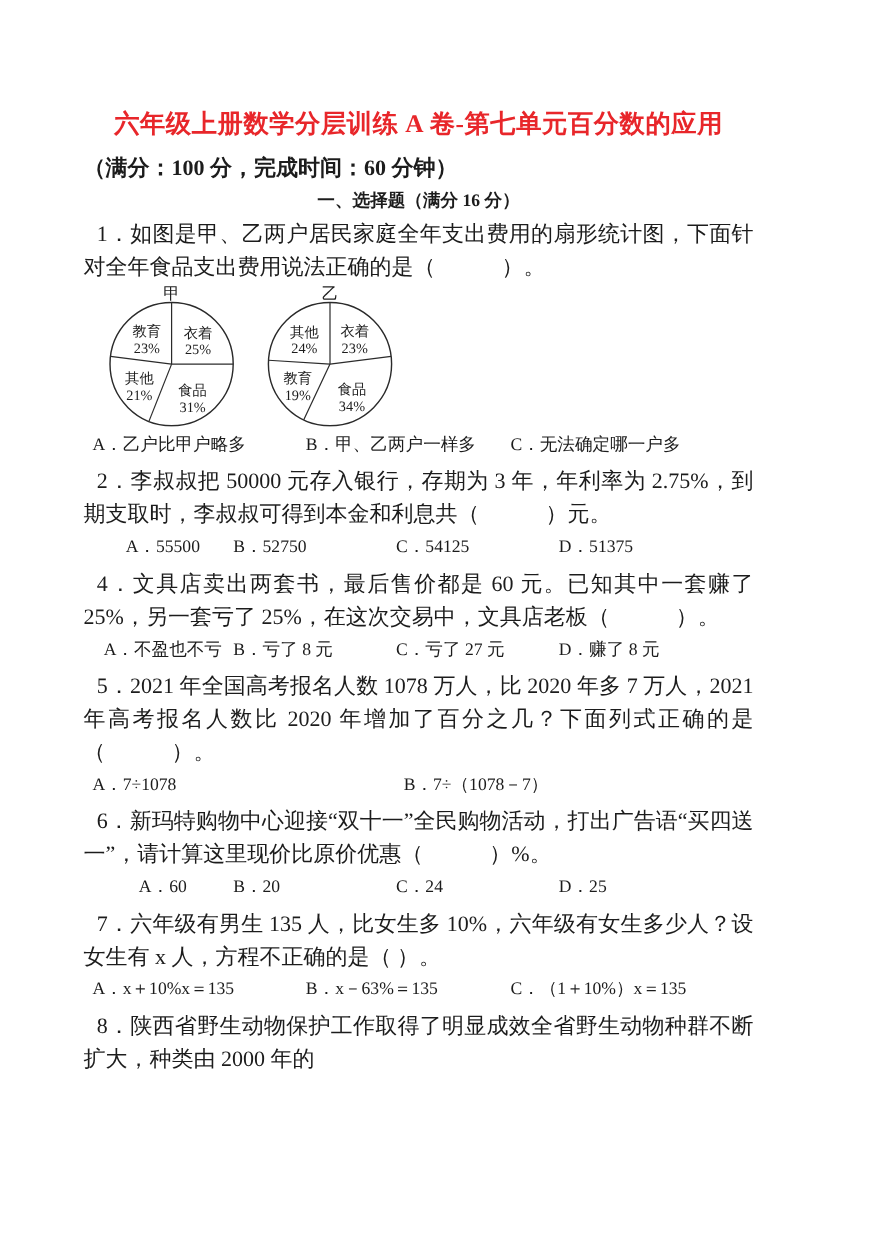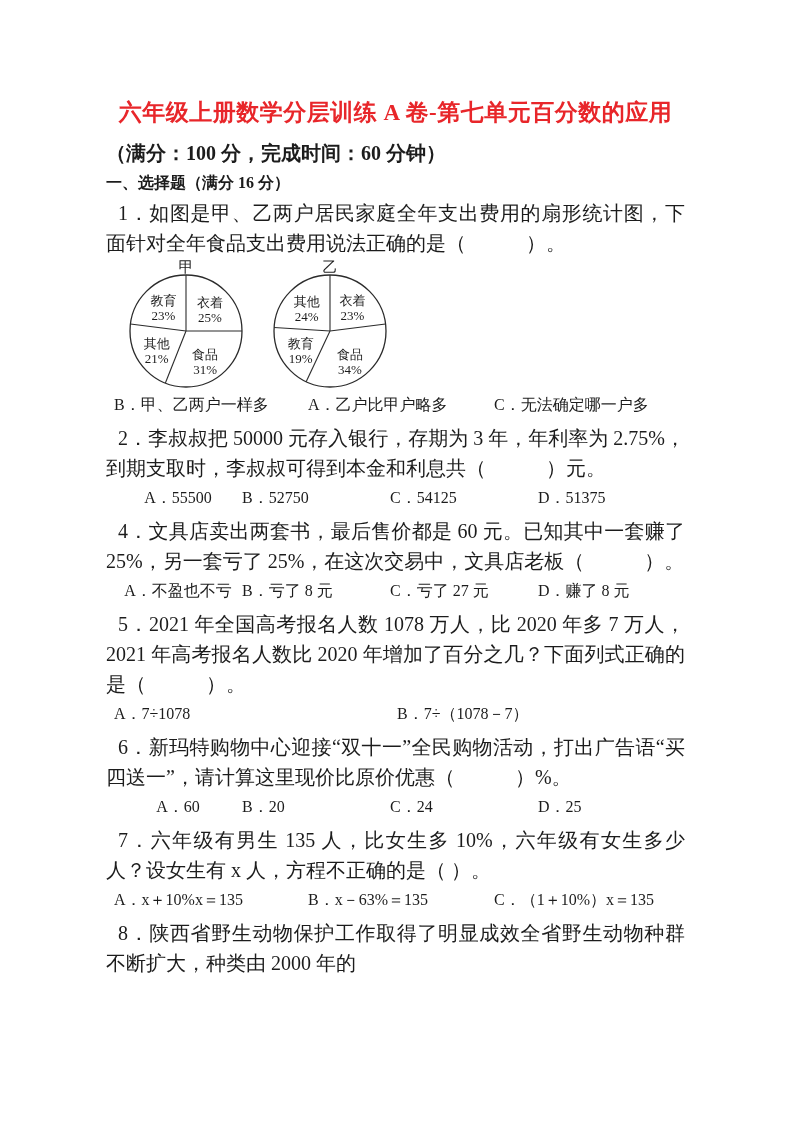--- a/index.html
+++ b/index.html
@@ -12,21 +12,21 @@
     height: 1122px;
     position: relative;
     font-family: "Liberation Serif", "DejaVu Serif", serif;
     color: #1c1c1c;
     overflow: hidden;
   }
   .page {
     box-sizing: border-box;
     width: 793px;
     height: 966px;
-    padding: 96px 108px 0 106px;
+    padding: 96px 108px 0 76px;
   }
   .title {
     margin: 0;
     font-size: 23px;
     line-height: 34px;
     font-weight: bold;
     text-align: center;
     color: #e8262a;
     letter-spacing: 0.5px;
   }
@@ -35,21 +35,21 @@
     font-size: 20px;
     line-height: 30px;
     font-weight: bold;
     text-align: left;
   }
   .section {
     margin: 0;
     font-size: 16px;
     line-height: 30px;
     font-weight: bold;
-    text-align: left;
+    text-align: center;
   }
   .qtext {
     margin: 0;
     font-size: 20px;
     line-height: 30px;
     text-align: justify;
     text-indent: 12px;
   }
   .opts {
     display: flex;
@@ -131,22 +131,22 @@
           <text x="87.98469857794409" y="113.5065778087482" text-anchor="middle" class="pie-label">34%</text>
           <line x1="68" y1="71" x2="44.156359672355954" y2="121.6703149380971" class="pie-line"></line>
           <text x="38.734771081865915" y="88.30740813551262" text-anchor="middle" class="pie-label">教育</text>
           <text x="38.734771081865915" y="103.30740813551262" text-anchor="middle" class="pie-label">19%</text>
           <line x1="68" y1="71" x2="12.110503208016794" y2="67.48373090635843" class="pie-line"></line>
           <text x="44.7253983984246" y="46.21506666767199" text-anchor="middle" class="pie-label">其他</text>
           <text x="44.7253983984246" y="61.21506666767199" text-anchor="middle" class="pie-label">24%</text>
         </svg>
     </div>
     <div class="opts opts-3">
+      <span class="opt">A．乙户比甲户略多</span>
       <span class="opt">B．甲、乙两户一样多</span>
-      <span class="opt">A．乙户比甲户略多</span>
       <span class="opt">C．无法确定哪一户多</span>
     </div>
   </div>
 
   <div class="question">
     <p class="qtext">2．李叔叔把 50000 元存入银行，存期为 3 年，年利率为 2.75%，到期支取时，李叔叔可得到本金和利息共（　　　）元。</p>
     <div class="opts opts-4">
       <span class="opt">A．55500</span>
       <span class="opt">B．52750</span>
       <span class="opt">C．54125</span>

